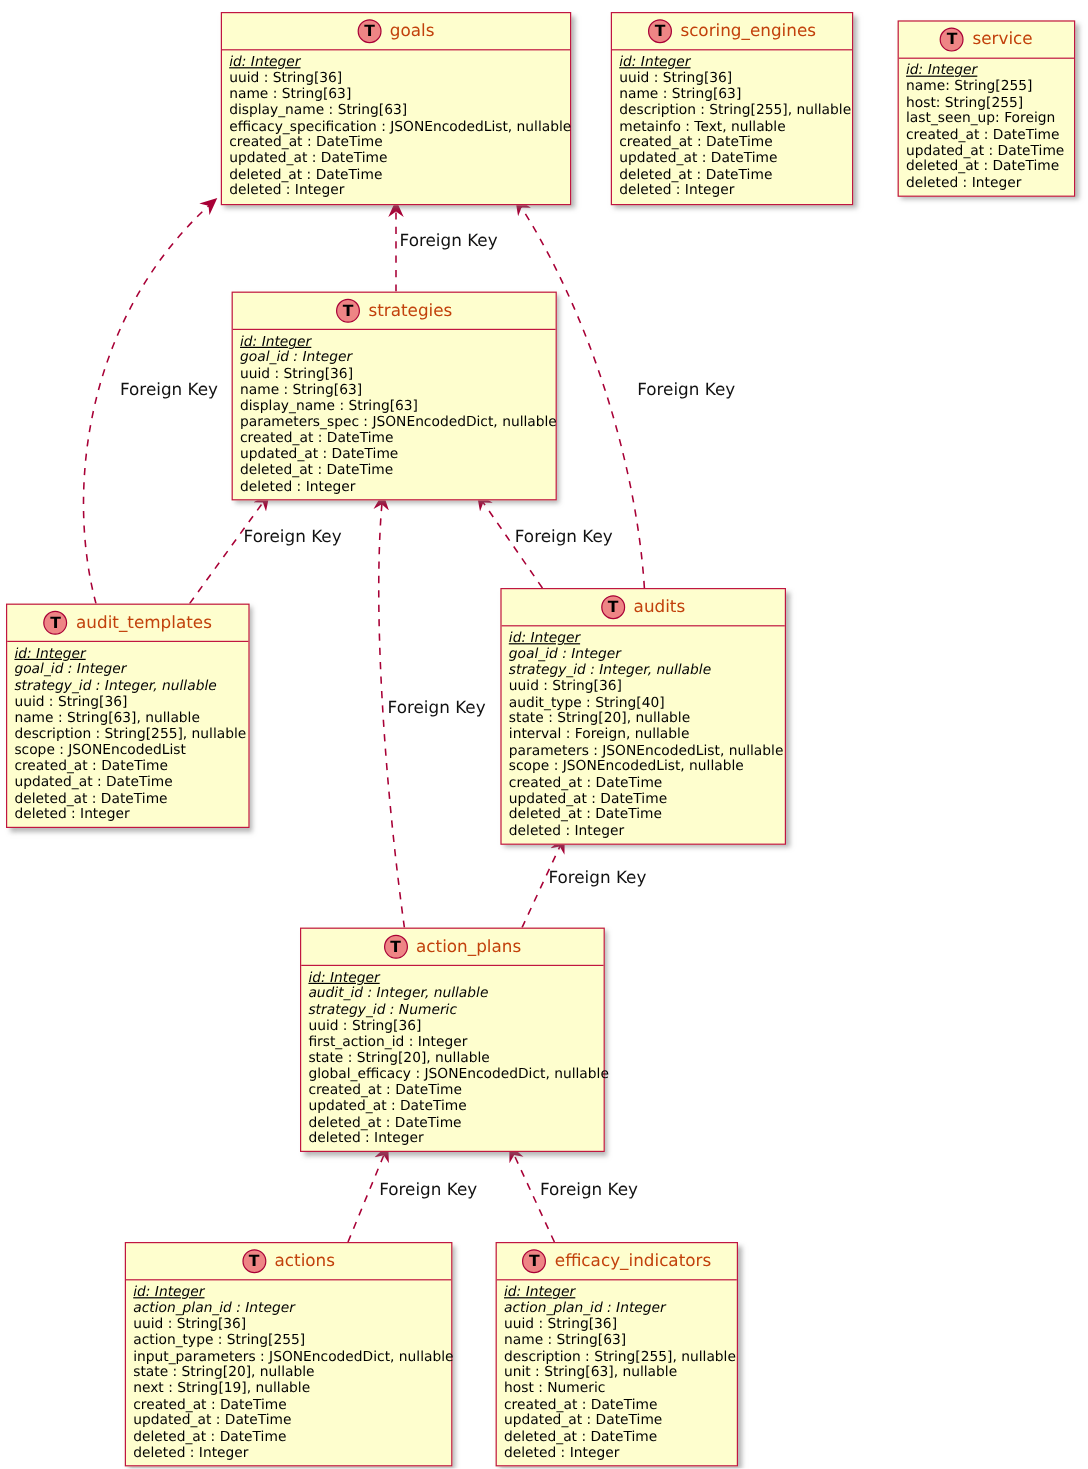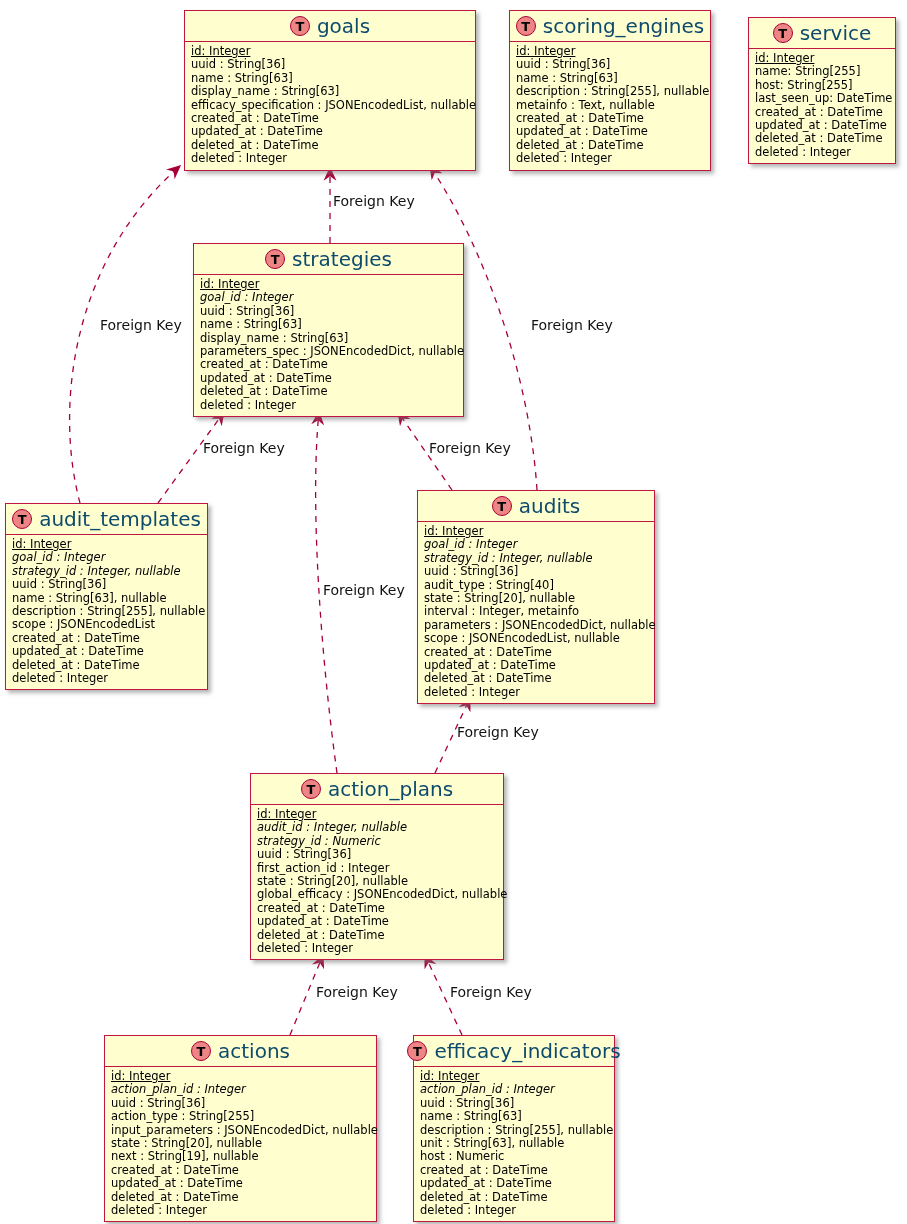--- a/index.html
+++ b/index.html
@@ -40,33 +40,33 @@
     background: #EE8585;
     border: 1.5px solid #A80036;
     box-sizing: border-box;
     display: flex; align-items: center; justify-content: center;
     font-weight: bold;
     font-size: 13px;
     color: #000;
     flex: 0 0 auto;
   }
   .tbl-title {
-    font-size: 20px;
-    color: #0c4a6e;
+    font-size: 14px;
+    color: #c2410c;
   }
   .tbl-body {
     padding: 3px 5px 4px 6px;
   }
   .field {
     font-size: 11.5px;
     line-height: 13.4px;
     color: #000;
     white-space: nowrap;
   }
-  .field.pk { text-decoration: underline; }
+  .field.pk { text-decoration: underline; font-style: italic; }
   .field.fk { font-style: italic; }
   .edge-label {
     position: absolute;
     font-size: 14px;
     color: #111;
     white-space: nowrap;
   }
 </style>
 </head>
 <body>
@@ -127,21 +127,21 @@
       </div>
       <div class="db-table" style="left: 748px; top: 17px; width: 148px;">
         <div class="tbl-header">
           <span class="spot">T</span>
           <span class="tbl-title">service</span>
         </div>
         <div class="tbl-body">
           <div class="field pk">id: Integer</div>
           <div class="field">name: String[255]</div>
           <div class="field">host: String[255]</div>
-          <div class="field">last_seen_up: DateTime</div>
+          <div class="field">last_seen_up: Foreign</div>
           <div class="field">created_at : DateTime</div>
           <div class="field">updated_at : DateTime</div>
           <div class="field">deleted_at : DateTime</div>
           <div class="field">deleted : Integer</div>
         </div>
       </div>
       <div class="db-table" style="left: 193px; top: 243px; width: 271px;">
         <div class="tbl-header">
           <span class="spot">T</span>
           <span class="tbl-title">strategies</span>
@@ -183,22 +183,22 @@
           <span class="spot">T</span>
           <span class="tbl-title">audits</span>
         </div>
         <div class="tbl-body">
           <div class="field pk">id: Integer</div>
           <div class="field fk">goal_id : Integer</div>
           <div class="field fk">strategy_id : Integer, nullable</div>
           <div class="field">uuid : String[36]</div>
           <div class="field">audit_type : String[40]</div>
           <div class="field">state : String[20], nullable</div>
-          <div class="field">interval : Integer, metainfo</div>
-          <div class="field">parameters : JSONEncodedDict, nullable</div>
+          <div class="field">interval : Foreign, nullable</div>
+          <div class="field">parameters : JSONEncodedList, nullable</div>
           <div class="field">scope : JSONEncodedList, nullable</div>
           <div class="field">created_at : DateTime</div>
           <div class="field">updated_at : DateTime</div>
           <div class="field">deleted_at : DateTime</div>
           <div class="field">deleted : Integer</div>
         </div>
       </div>
       <div class="db-table" style="left: 250px; top: 773px; width: 254px;">
         <div class="tbl-header">
           <span class="spot">T</span>

